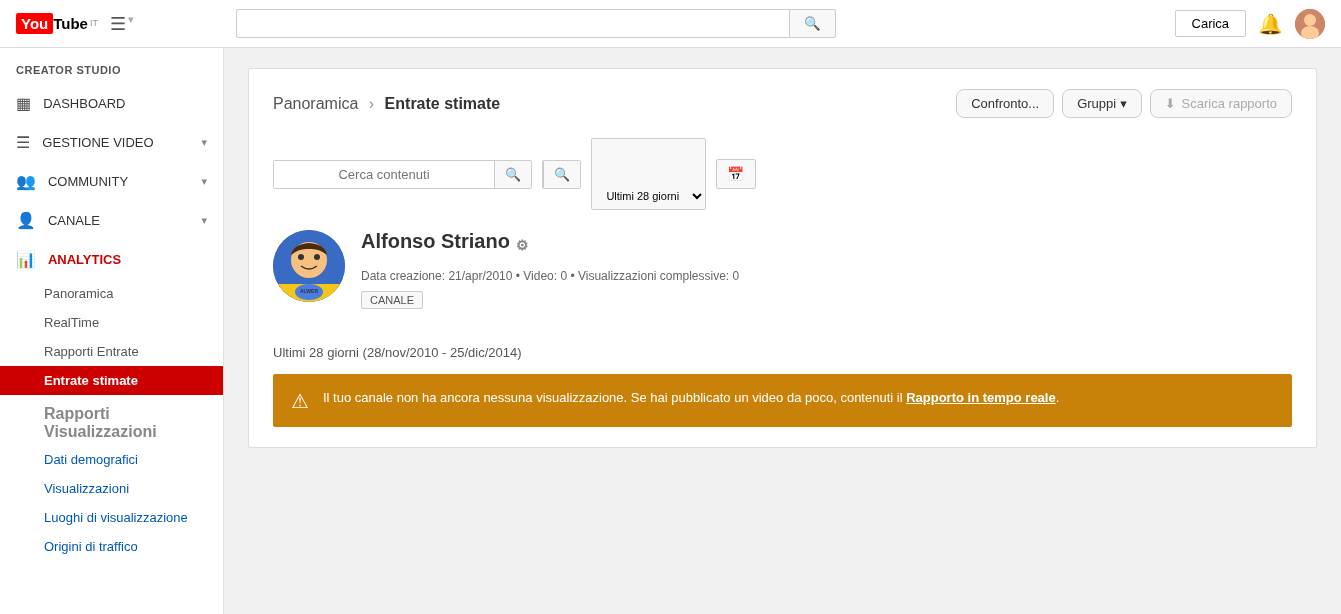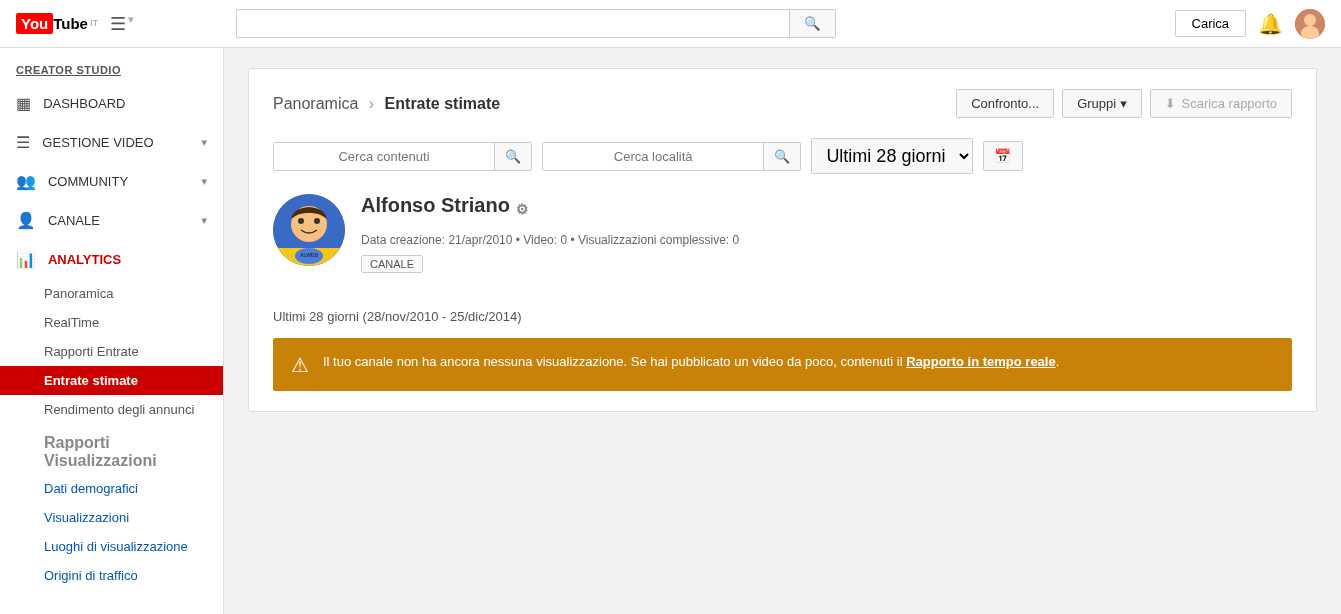--- a/index.html
+++ b/index.html
@@ -114,21 +114,20 @@
       border-right: 1px solid #e0e0e0;
       overflow-y: auto;
       height: 100%;
     }
     .sidebar-creator-studio {
       padding: 16px 16px 8px;
       font-size: 11px;
       font-weight: bold;
       color: #555;
       letter-spacing: 0.5px;
-      text-decoration: underline;
     }
     .sidebar-item {
       display: flex;
       align-items: center;
       padding: 10px 16px;
       cursor: pointer;
       color: #333;
       font-size: 13px;
     }
     .sidebar-item .icon { margin-right: 12px; font-size: 16px; color: #555; }
@@ -202,21 +201,21 @@
       display: flex;
       gap: 8px;
       align-items: center;
     }
     .toolbar-btn {
       border: 1px solid #ccc;
       background: #f8f8f8;
       padding: 6px 14px;
       cursor: pointer;
       font-size: 13px;
-      border-radius: 2px;
+      border-radius: 8px;
       color: #333;
     }
     .toolbar-btn.disabled { color: #aaa; cursor: default; background: #f8f8f8; }
     .groups-btn {
       display: flex;
       align-items: center;
       gap: 4px;
     }
     .download-btn {
       display: flex;
@@ -258,23 +257,24 @@
       display: flex;
       align-items: center;
       border: 1px solid #ccc;
       border-radius: 2px;
       background: #f8f8f8;
     }
     .date-select-wrap select {
       border: none;
       background: transparent;
       padding: 6px 10px;
-      font-size: 18px;
+      font-size: 11px;
       outline: none;
       cursor: pointer;
+      margin-top: 44px;
     }
     .calendar-btn {
       border: 1px solid #ccc;
       background: #f8f8f8;
       padding: 6px 10px;
       cursor: pointer;
       font-size: 14px;
       border-radius: 2px;
     }
 
@@ -423,21 +423,20 @@
     <div class="analytics-section">
       <div class="analytics-label">
         <span class="icon">📊</span>
         <span>ANALYTICS</span>
       </div>
       <div class="sub-menu">
         <div class="sub-menu-item">Panoramica</div>
         <div class="sub-menu-item">RealTime</div>
         <div class="sub-menu-item">Rapporti Entrate</div>
         <div class="sub-menu-item active-item">Entrate stimate</div>
-        <div class="sub-menu-item">Rendimento degli annunci</div>
         <div class="sub-section-label">Rapporti Visualizzazioni</div>
         <div class="sub-menu-item link-item">Dati demografici</div>
         <div class="sub-menu-item link-item">Visualizzazioni</div>
         <div class="sub-menu-item link-item">Luoghi di visualizzazione</div>
         <div class="sub-menu-item link-item">Origini di traffico</div>
       </div>
     </div>
   </aside>
 
   <main class="main-content">
@@ -461,21 +460,20 @@
           </button>
         </div>
       </div>
 
       <div class="filters-row">
         <div class="filter-input-wrap">
           <input type="text" placeholder="Cerca contenuti" style="">
           <button class="search-btn">🔍</button>
         </div>
         <div class="filter-input-wrap">
-          <input type="text" placeholder="Cerca località" style="">
           <button class="search-btn">🔍</button>
         </div>
         <div class="date-select-wrap">
           <select>
             <option>Ultimi 7 giorni</option>
             <option selected="">Ultimi 28 giorni</option>
             <option>Ultimi 90 giorni</option>
             <option>Ultimo anno</option>
             <option>Tutto il tempo</option>
           </select>

